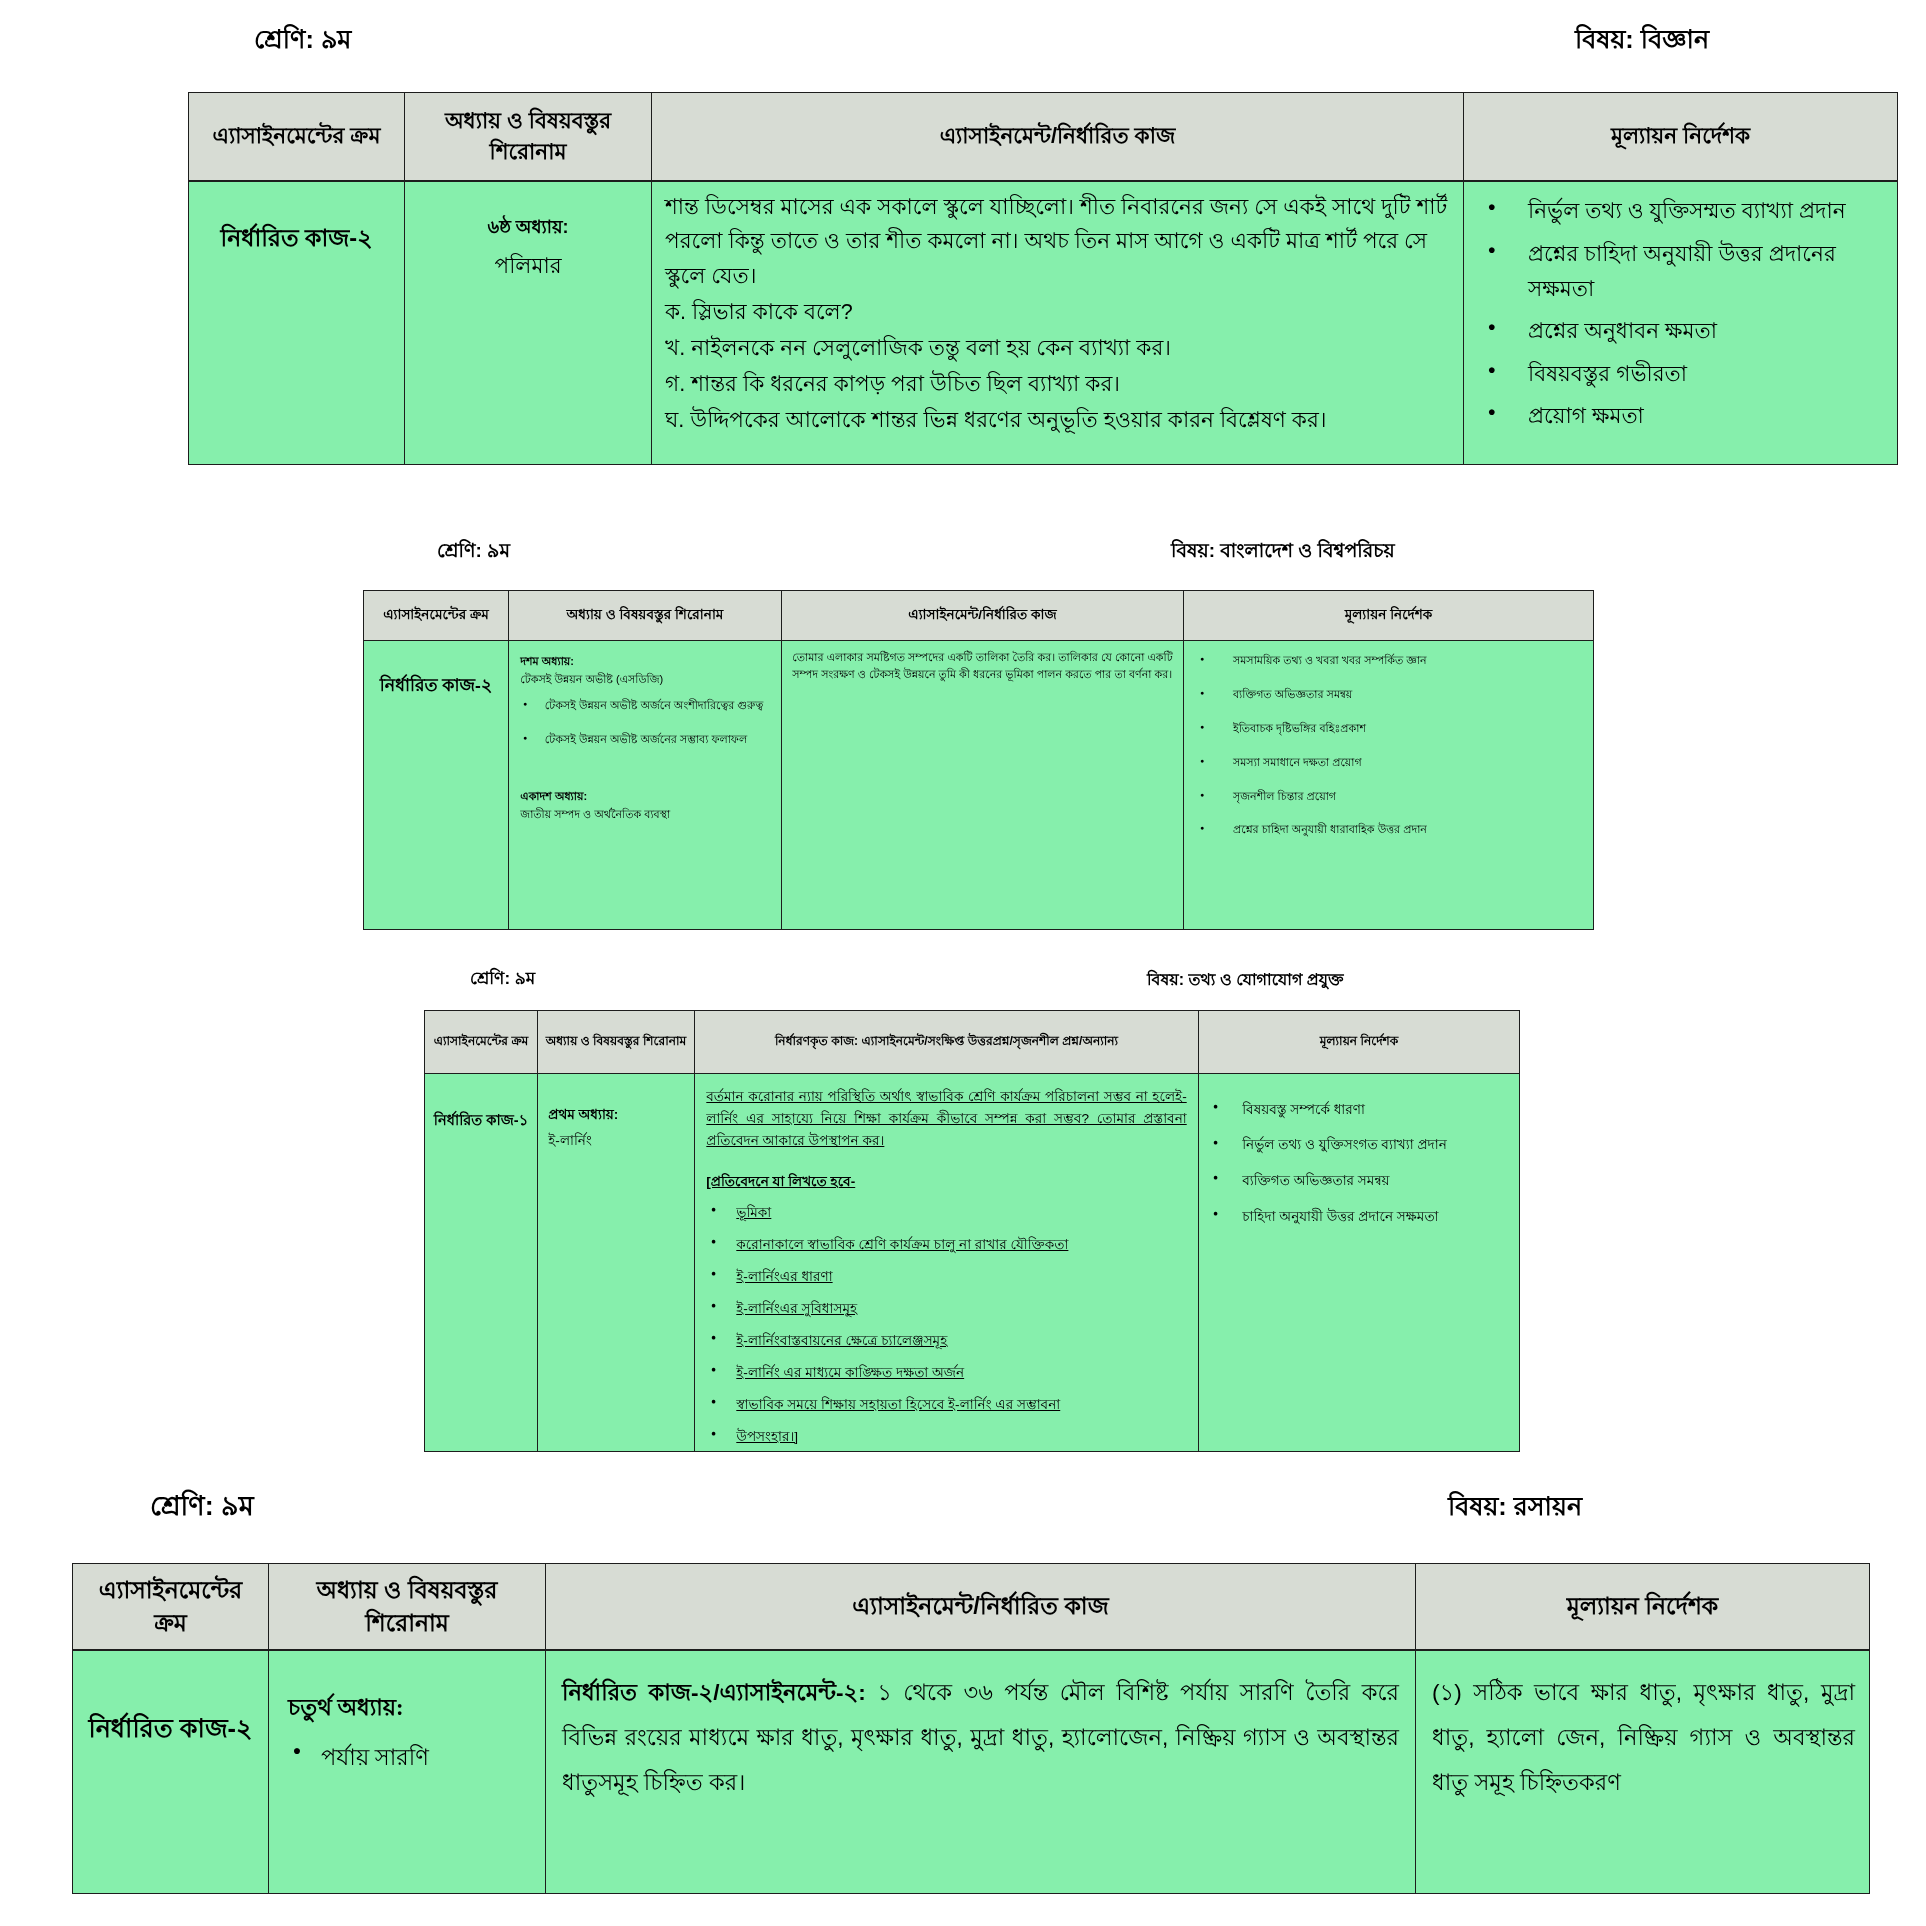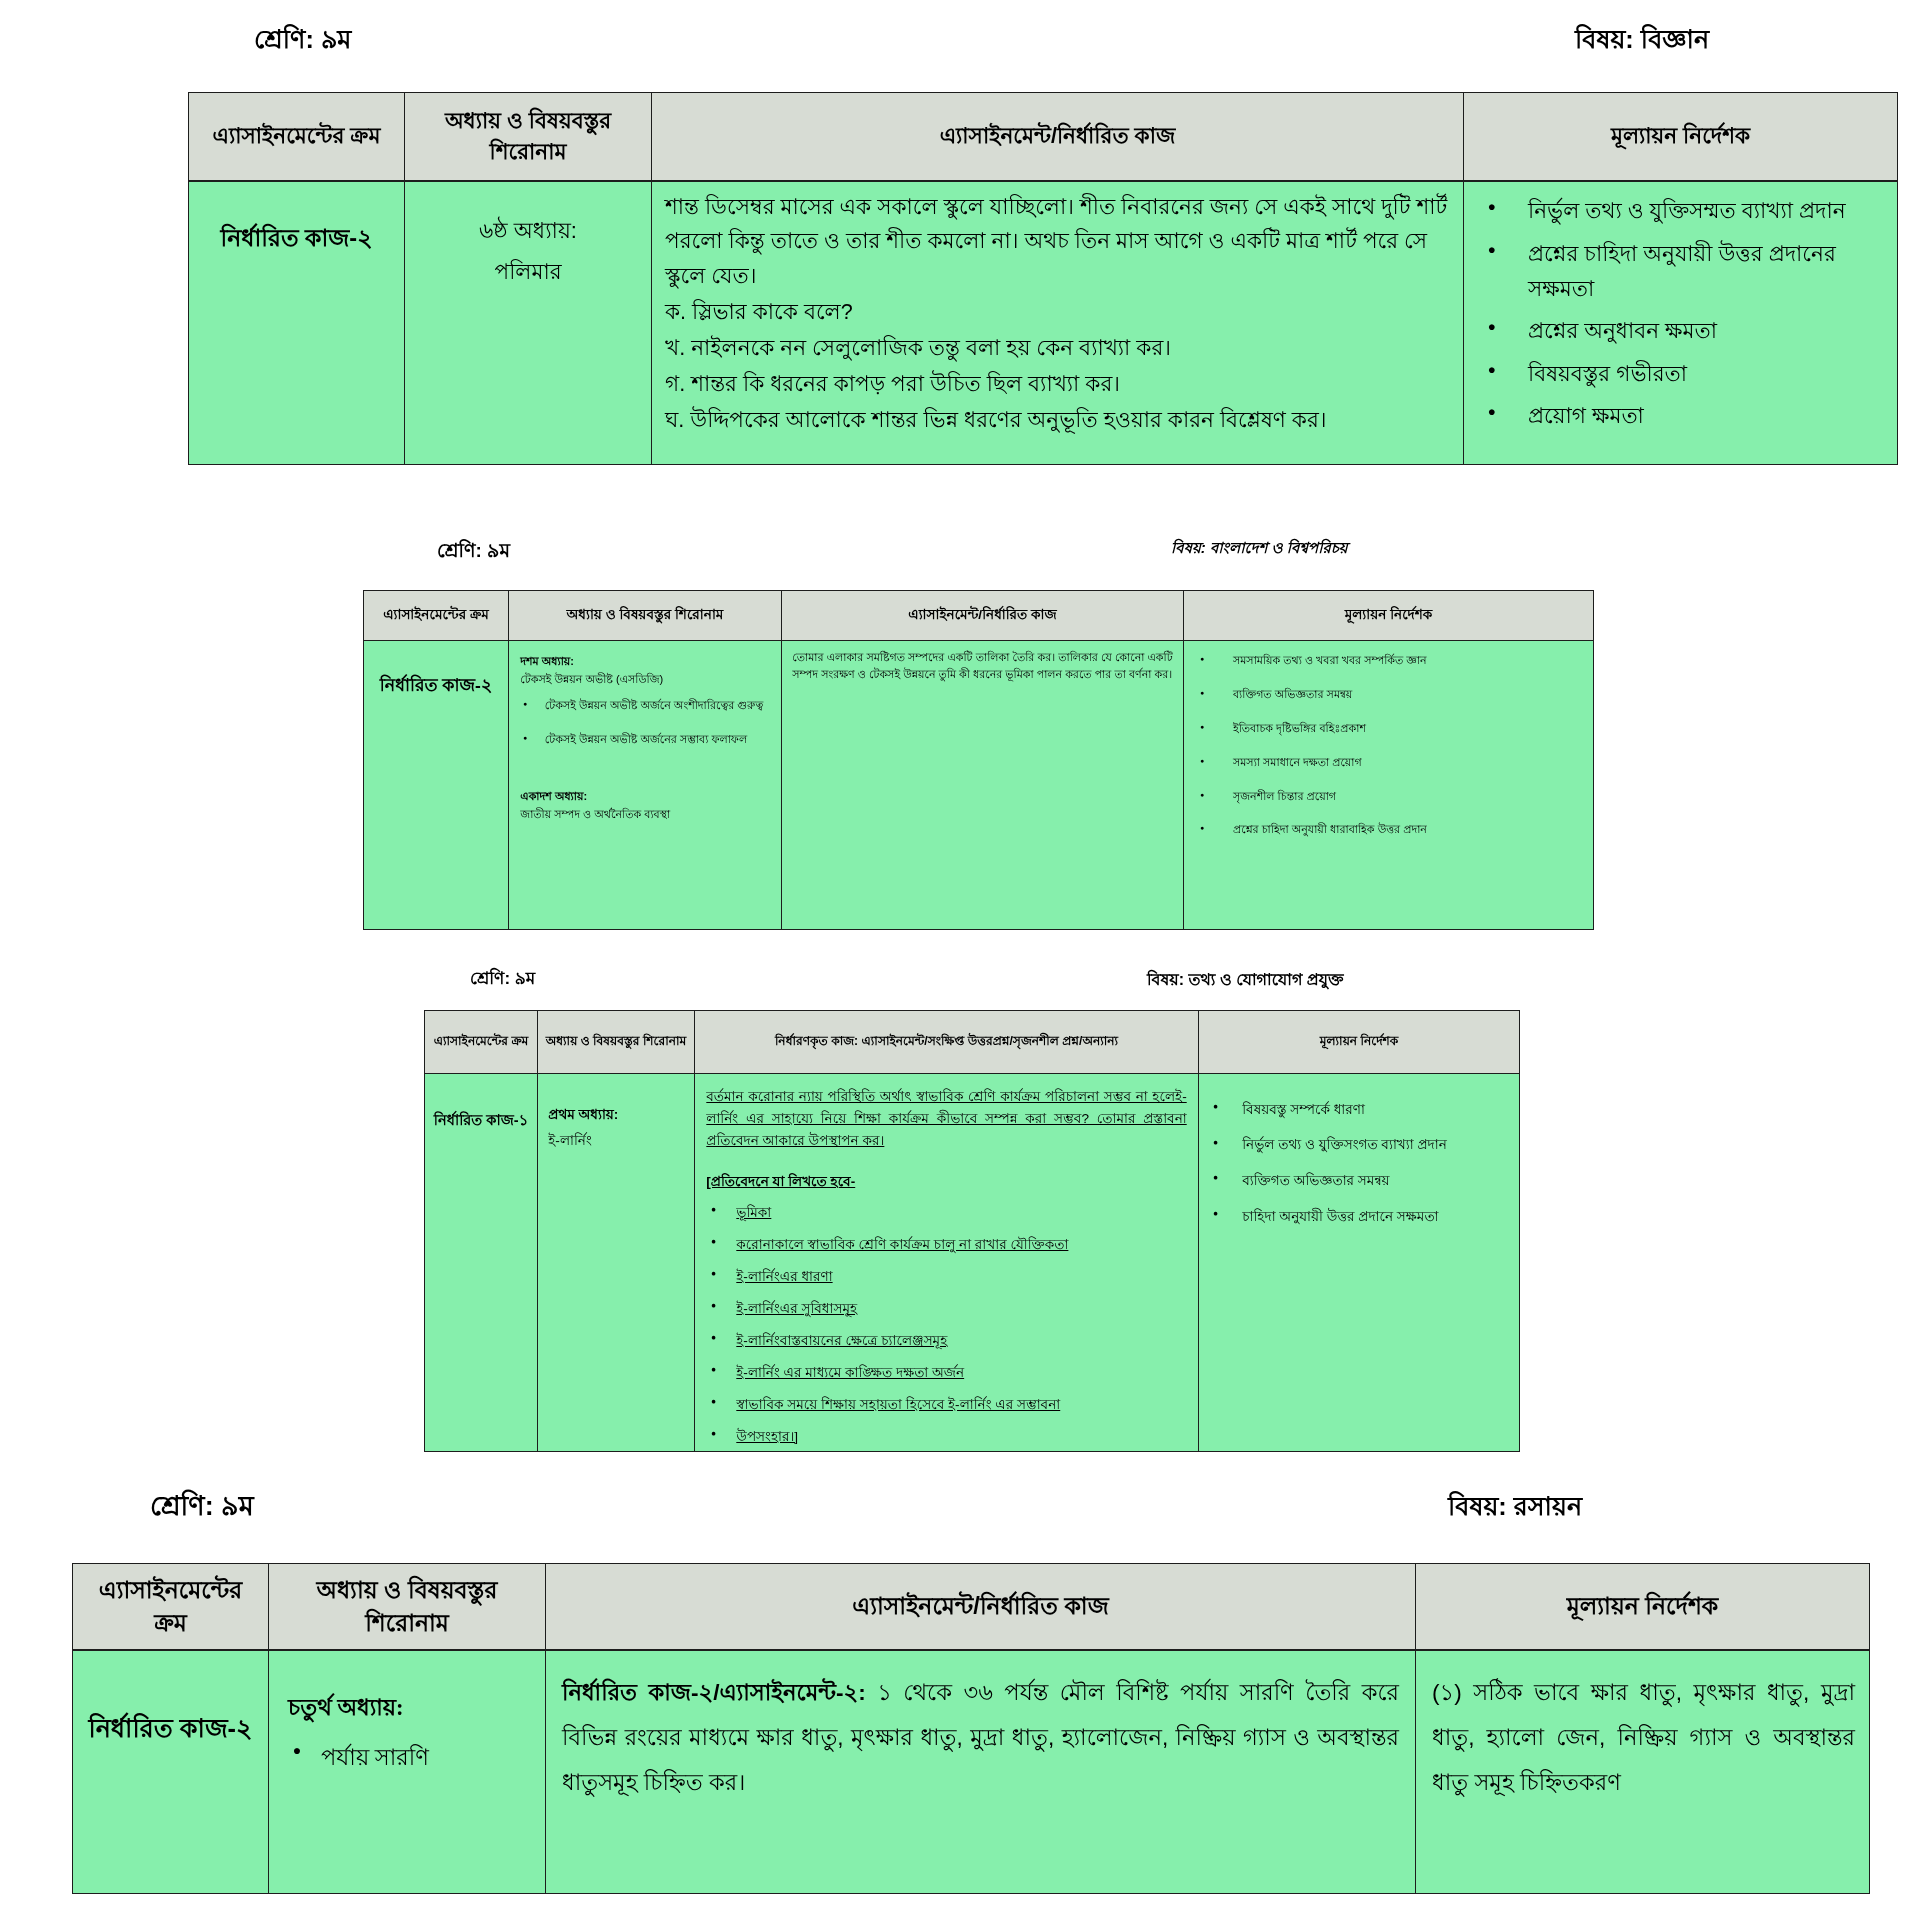--- a/index.html
+++ b/index.html
@@ -30,30 +30,30 @@
   
   .t1-class{left:254px;top:20px;font-size:25.4px;}
   .t1-subject{left:1575px;top:20px;font-size:25.4px;}
   .t1{left:188px;top:92px;width:1708px;height:371px;
       grid-template-columns:216px 247px 812px 1fr;grid-template-rows:89px 1fr;}
   .t1 .th{font-size:21.6px;line-height:1.4;}
   .t1 .td{font-size:21.6px;line-height:1.62;}
   .t1 .seq{display:flex;flex-direction:column;align-items:center;padding-top:37px;
            font-size:23.5px;font-weight:700;line-height:1.7;text-align:center;}
   .t1 .chap{padding:31px 14px 0 14px;text-align:center;}
-  .t1 .chap .chap-title{font-weight:400;font-size:22px;margin-bottom:6.6px;}
+  .t1 .chap .chap-title{font-weight:700;font-size:18px;margin-bottom:6.6px;}
   .t1 .task{padding:7.5px 13px;}
   .t1 .line-item{margin-bottom:0.9px;}
   .t1 .ind{padding:12.2px 9.4px 0 19px;}
   .t1 .bullet-item{padding-left:45px;margin-bottom:7.5px;}
   .t1 .bullet-item::before{left:4.7px;}
 
   
   .t2-class{left:437px;top:536px;font-size:19px;}
-  .t2-subject{left:1171px;top:536px;font-size:15px;font-style:italic;}
+  .t2-subject{left:1171px;top:536px;font-size:19px;}
   .t2{left:363px;top:590px;width:1229px;height:338px;
       grid-template-columns:145px 273px 402px 1fr;grid-template-rows:50px 1fr;}
   .t2 .th{font-size:13.6px;line-height:1.35;border-bottom-width:1.9px;}
   .t2 .td{font-size:11px;line-height:1.62;}
   .t2 .seq{display:flex;flex-direction:column;align-items:center;padding-top:29px;
            font-size:17.4px;font-weight:700;line-height:1.8;text-align:center;}
   .t2 .chap{padding:9.4px 11.3px;}
   .t2 .chap .chap-title{font-weight:700;margin-top:2.8px;}
   .t2 .chap .chap-gap{height:21px;}
   .t2 .chap .bullet-item{padding-left:24.5px;margin-top:8px;text-align:justify;}

